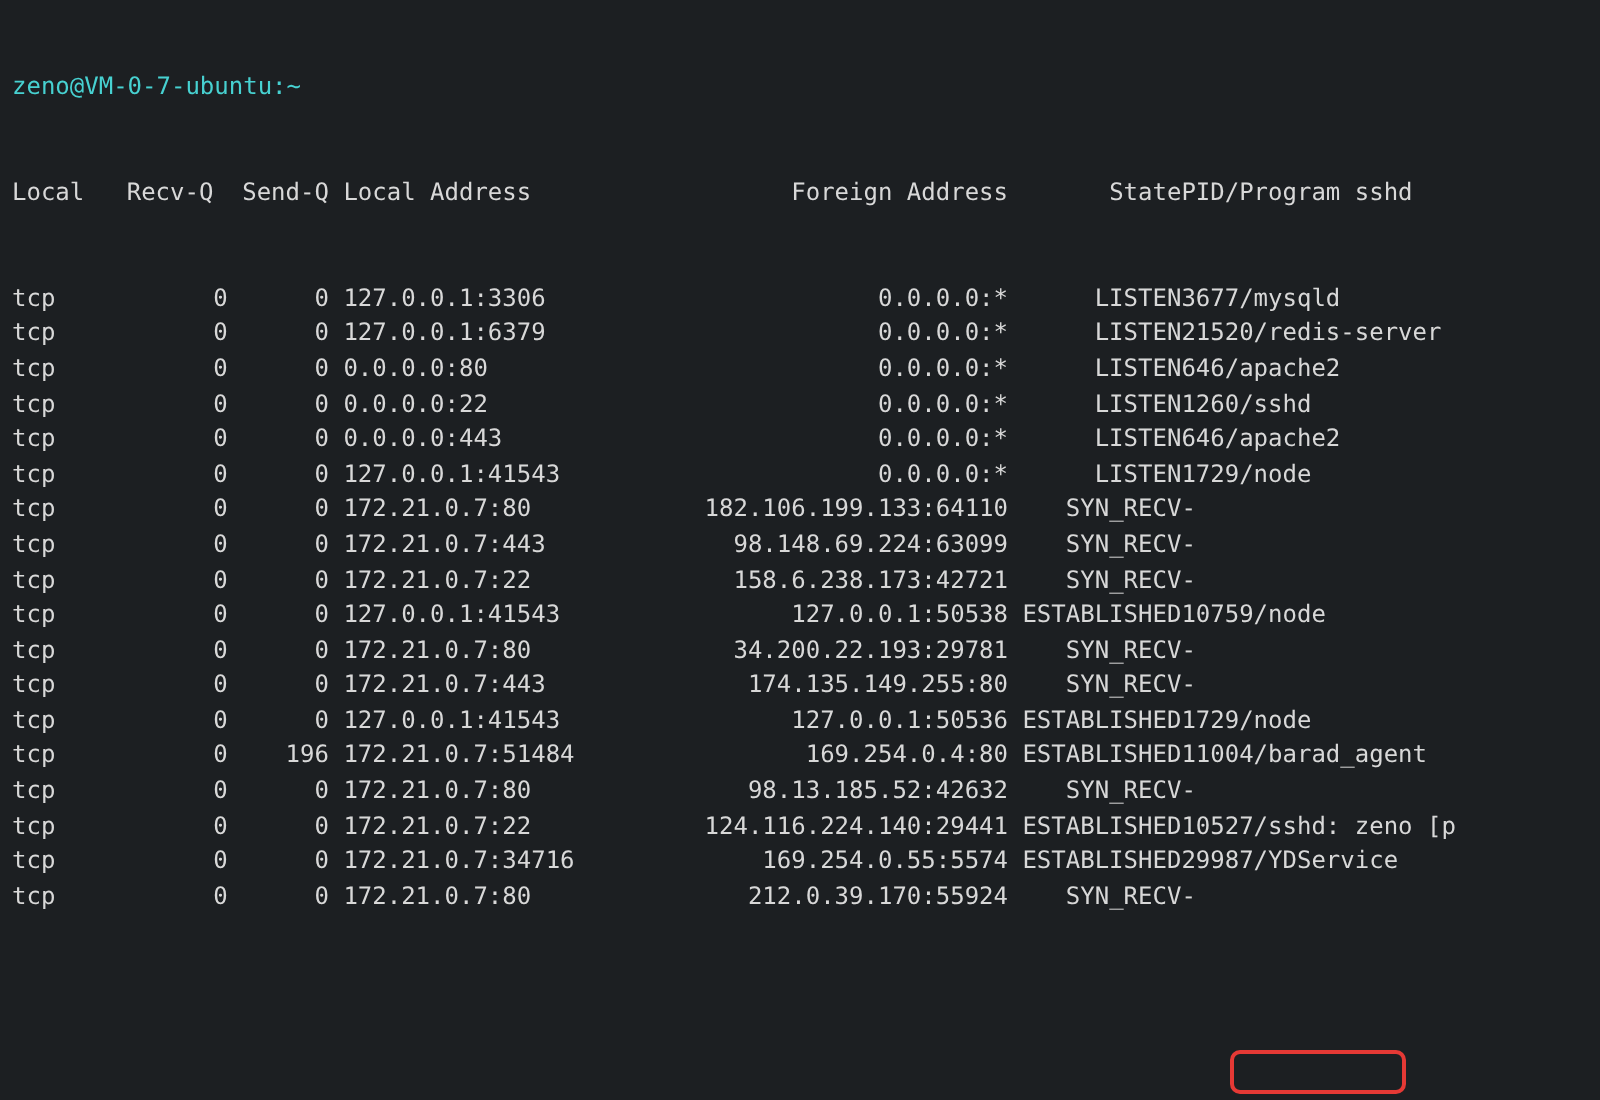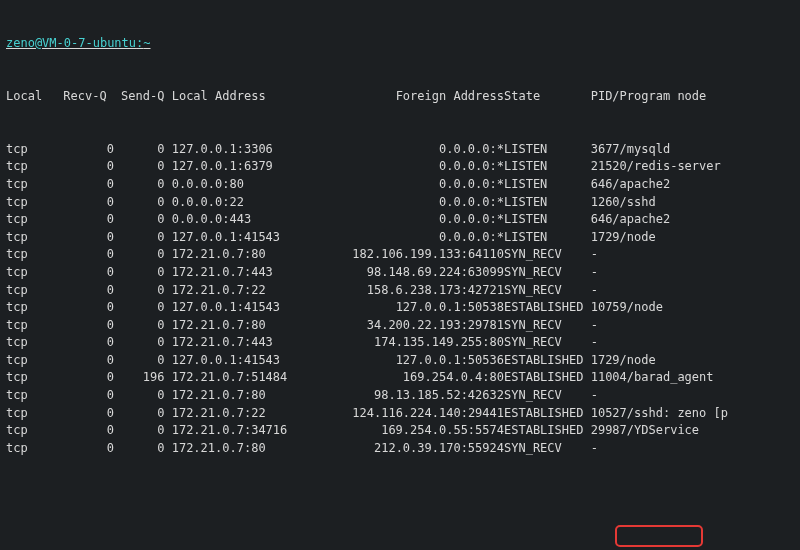--- a/index.html
+++ b/index.html
@@ -13,44 +13,44 @@
     line-height: 17.6px;
     color: #d8d8d8;
     overflow: hidden;
   }
   .term {
     padding: 0px 6px;
     white-space: pre;
   }
   .prompt-user { color: #47d1d1; }
   .prompt-caret { color: #d8d8d8; }
-  .row { display: block; text-decoration: underline; }
+  .row { display: block; }
   .c-proto { display:inline-block; width: 6ch; }
   .c-recvq { display:inline-block; width: 7ch; text-align:right;margin-left:14px; }
   .c-sendq { display:inline-block; width: 7ch; text-align:right; }
   .sp1 { display:inline-block; width:1ch; }
   .c-local { display:inline-block; width: 23ch; }
   .c-foreign { display:inline-block; width: 23ch; text-align: right; }
-  .c-state { display:inline-block; width: 12ch; }
+  .c-state { display:inline-block; width: 12ch; text-align: right; }
   .c-pid   { display:inline-block; }
   .hrow .c-proto{width:6ch;}
   .hrow .c-recvq{width:7ch;text-align:left;}
   .hrow .c-sendq{width:7ch;text-align:right;}
   .highlight {
     position: absolute;
     border: 2px solid #e53935;
     border-radius: 5px;
     box-sizing: border-box;
     pointer-events: none;
   }
   .wrap { position: relative; }
 </style>
 </head>
 <body>
 
 <div class="wrap">
 <div class="term">
   <div class="row"><span class="prompt-user">zeno@VM-0-7-ubuntu</span><span class="prompt-user">:</span><span class="prompt-user">~</span></div>
-  <div class="row hrow"><span class="c-proto">Local</span><span class="c-recvq">Recv-Q</span><span class="c-sendq">Send-Q</span><span class="sp1"> </span><span class="c-local">Local Address</span><span class="c-foreign">Foreign Address</span><span class="c-state">State</span><span class="c-pid">PID/Program node</span></div>
+  <div class="row hrow"><span class="c-proto">Local</span><span class="c-recvq">Recv-Q</span><span class="c-sendq">Send-Q</span><span class="sp1"> </span><span class="c-local">Local Address</span><span class="c-foreign">Foreign Address</span><span class="c-state">State</span><span class="c-pid">PID/Program sshd</span></div>
   <div id="rows"><div class="row"><span class="c-proto">tcp</span><span class="c-recvq">0</span><span class="c-sendq">0</span><span class="sp1"> </span><span class="c-local">127.0.0.1:3306</span><span class="c-foreign">0.0.0.0:*</span><span class="c-state">LISTEN</span><span class="c-pid">3677/mysqld</span></div><div class="row"><span class="c-proto">tcp</span><span class="c-recvq">0</span><span class="c-sendq">0</span><span class="sp1"> </span><span class="c-local">127.0.0.1:6379</span><span class="c-foreign">0.0.0.0:*</span><span class="c-state">LISTEN</span><span class="c-pid">21520/redis-server</span></div><div class="row"><span class="c-proto">tcp</span><span class="c-recvq">0</span><span class="c-sendq">0</span><span class="sp1"> </span><span class="c-local">0.0.0.0:80</span><span class="c-foreign">0.0.0.0:*</span><span class="c-state">LISTEN</span><span class="c-pid">646/apache2</span></div><div class="row"><span class="c-proto">tcp</span><span class="c-recvq">0</span><span class="c-sendq">0</span><span class="sp1"> </span><span class="c-local">0.0.0.0:22</span><span class="c-foreign">0.0.0.0:*</span><span class="c-state">LISTEN</span><span class="c-pid">1260/sshd</span></div><div class="row"><span class="c-proto">tcp</span><span class="c-recvq">0</span><span class="c-sendq">0</span><span class="sp1"> </span><span class="c-local">0.0.0.0:443</span><span class="c-foreign">0.0.0.0:*</span><span class="c-state">LISTEN</span><span class="c-pid">646/apache2</span></div><div class="row"><span class="c-proto">tcp</span><span class="c-recvq">0</span><span class="c-sendq">0</span><span class="sp1"> </span><span class="c-local">127.0.0.1:41543</span><span class="c-foreign">0.0.0.0:*</span><span class="c-state">LISTEN</span><span class="c-pid">1729/node</span></div><div class="row"><span class="c-proto">tcp</span><span class="c-recvq">0</span><span class="c-sendq">0</span><span class="sp1"> </span><span class="c-local">172.21.0.7:80</span><span class="c-foreign">182.106.199.133:64110</span><span class="c-state">SYN_RECV</span><span class="c-pid">-</span></div><div class="row"><span class="c-proto">tcp</span><span class="c-recvq">0</span><span class="c-sendq">0</span><span class="sp1"> </span><span class="c-local">172.21.0.7:443</span><span class="c-foreign">98.148.69.224:63099</span><span class="c-state">SYN_RECV</span><span class="c-pid">-</span></div><div class="row"><span class="c-proto">tcp</span><span class="c-recvq">0</span><span class="c-sendq">0</span><span class="sp1"> </span><span class="c-local">172.21.0.7:22</span><span class="c-foreign">158.6.238.173:42721</span><span class="c-state">SYN_RECV</span><span class="c-pid">-</span></div><div class="row"><span class="c-proto">tcp</span><span class="c-recvq">0</span><span class="c-sendq">0</span><span class="sp1"> </span><span class="c-local">127.0.0.1:41543</span><span class="c-foreign">127.0.0.1:50538</span><span class="c-state">ESTABLISHED</span><span class="c-pid">10759/node</span></div><div class="row"><span class="c-proto">tcp</span><span class="c-recvq">0</span><span class="c-sendq">0</span><span class="sp1"> </span><span class="c-local">172.21.0.7:80</span><span class="c-foreign">34.200.22.193:29781</span><span class="c-state">SYN_RECV</span><span class="c-pid">-</span></div><div class="row"><span class="c-proto">tcp</span><span class="c-recvq">0</span><span class="c-sendq">0</span><span class="sp1"> </span><span class="c-local">172.21.0.7:443</span><span class="c-foreign">174.135.149.255:80</span><span class="c-state">SYN_RECV</span><span class="c-pid">-</span></div><div class="row"><span class="c-proto">tcp</span><span class="c-recvq">0</span><span class="c-sendq">0</span><span class="sp1"> </span><span class="c-local">127.0.0.1:41543</span><span class="c-foreign">127.0.0.1:50536</span><span class="c-state">ESTABLISHED</span><span class="c-pid">1729/node</span></div><div class="row"><span class="c-proto">tcp</span><span class="c-recvq">0</span><span class="c-sendq">196</span><span class="sp1"> </span><span class="c-local">172.21.0.7:51484</span><span class="c-foreign">169.254.0.4:80</span><span class="c-state">ESTABLISHED</span><span class="c-pid">11004/barad_agent</span></div><div class="row"><span class="c-proto">tcp</span><span class="c-recvq">0</span><span class="c-sendq">0</span><span class="sp1"> </span><span class="c-local">172.21.0.7:80</span><span class="c-foreign">98.13.185.52:42632</span><span class="c-state">SYN_RECV</span><span class="c-pid">-</span></div><div class="row"><span class="c-proto">tcp</span><span class="c-recvq">0</span><span class="c-sendq">0</span><span class="sp1"> </span><span class="c-local">172.21.0.7:22</span><span class="c-foreign">124.116.224.140:29441</span><span class="c-state">ESTABLISHED</span><span class="c-pid">10527/sshd: zeno [p</span></div><div class="row"><span class="c-proto">tcp</span><span class="c-recvq">0</span><span class="c-sendq">0</span><span class="sp1"> </span><span class="c-local">172.21.0.7:34716</span><span class="c-foreign">169.254.0.55:5574</span><span class="c-state">ESTABLISHED</span><span class="c-pid">29987/YDService</span></div><div class="row"><span class="c-proto">tcp</span><span class="c-recvq">0</span><span class="c-sendq">0</span><span class="sp1"> </span><span class="c-local">172.21.0.7:80</span><span class="c-foreign">212.0.39.170:55924</span><span class="c-state">SYN_RECV</span><span class="c-pid">-</span></div></div>
 </div>
 <div class="highlight" style="left:615px;top:525px;width:88px;height:22px;"></div>
 </div>
 
 </body></html>

